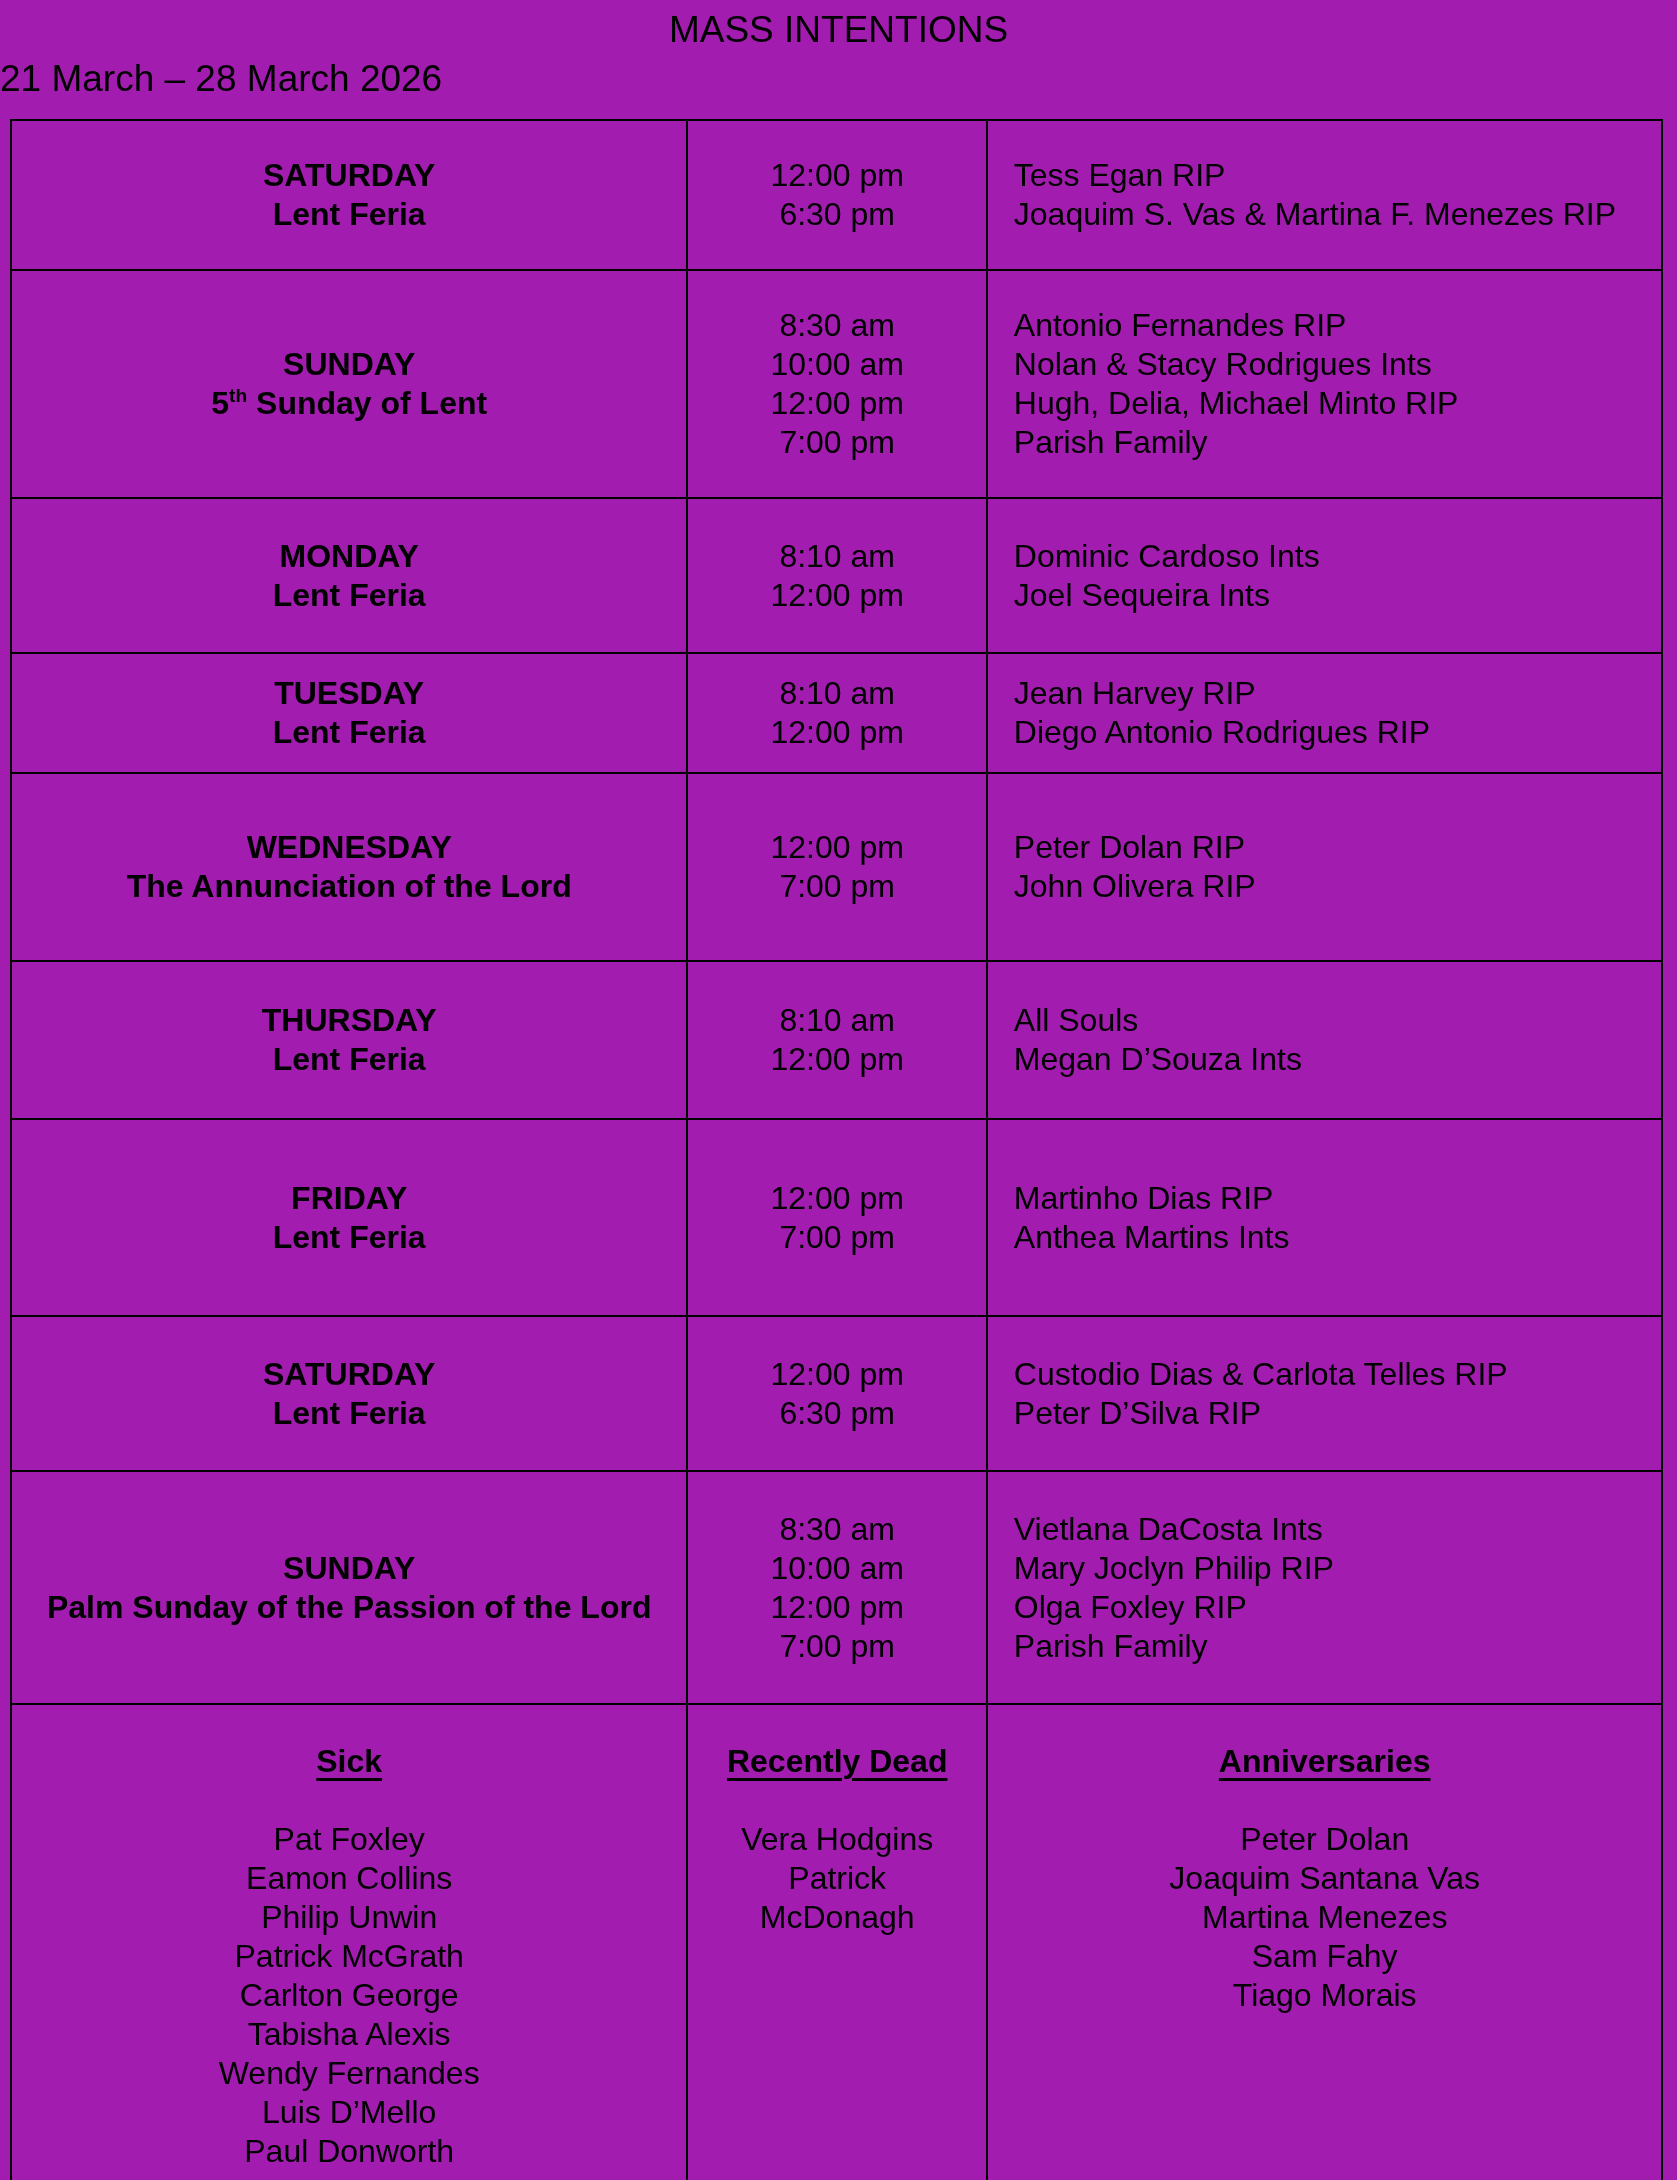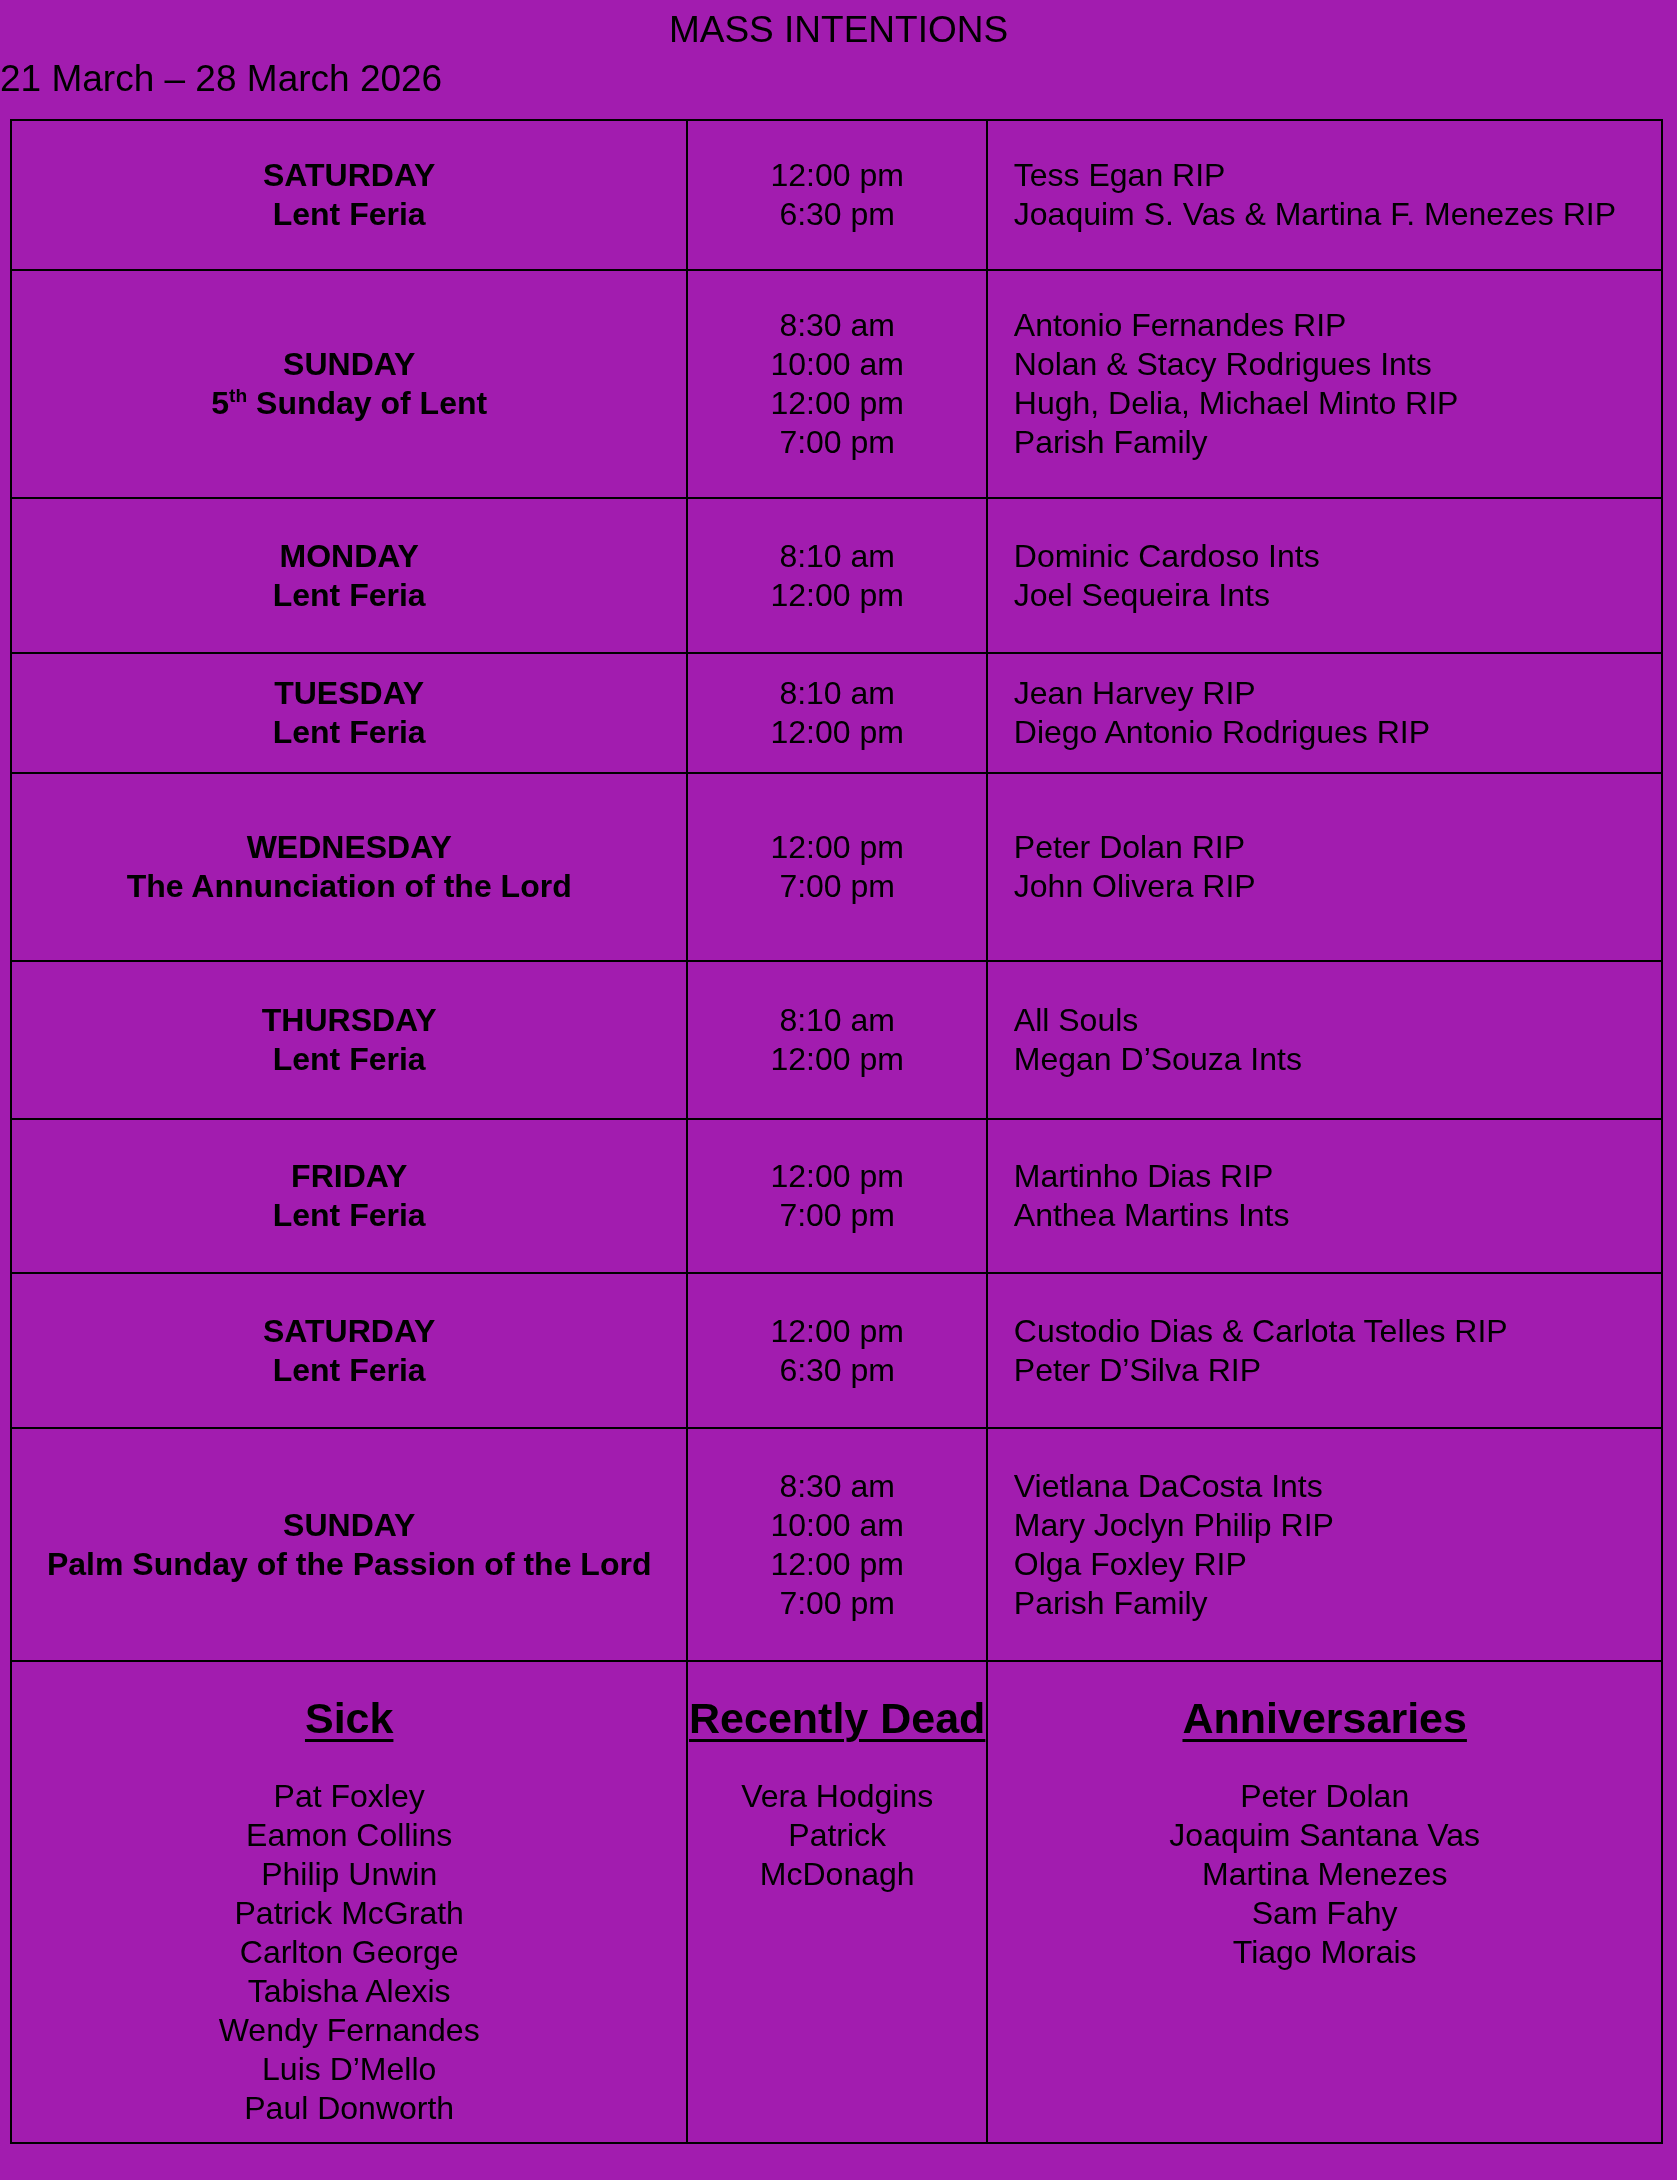--- a/index.html
+++ b/index.html
@@ -51,21 +51,21 @@
   sup { font-size: 0.6em; vertical-align: super; line-height: 0; }
   .mem-row td {
     vertical-align: top;
     text-align: center;
     padding-top: 37px;
     height: 482px;
   }
   .mem-header {
     display: inline-block;
     font-weight: bold;
-    font-size: 43px;
+    font-size: 32px;
     line-height: 39px;
     text-decoration: underline;
     text-decoration-thickness: 2.6px;
     text-underline-offset: 6px;
     margin-bottom: 39px;
   }
   .mem-names { text-align: center; }
   .mem-names-narrow { max-width: 249px; margin: 0 auto; }
 </style>
 </head>
@@ -165,21 +165,21 @@
           </td>
           <td class="time-cell">
             <div class="line">8:10 am</div>
             <div class="line">12:00 pm</div>
           </td>
           <td class="intent-cell">
             <div class="line">All Souls</div>
             <div class="line">Megan D’Souza Ints</div>
           </td>
         </tr>
-        <tr style="height: 154px; margin-top: 14px;">
+        <tr style="height: 197px; margin-top: 14px;">
           <td class="day-cell">
             <div class="line">FRIDAY</div>
             <div class="line">Lent Feria</div>
           </td>
           <td class="time-cell">
             <div class="line">12:00 pm</div>
             <div class="line">7:00 pm</div>
           </td>
           <td class="intent-cell">
             <div class="line">Martinho Dias RIP</div>

